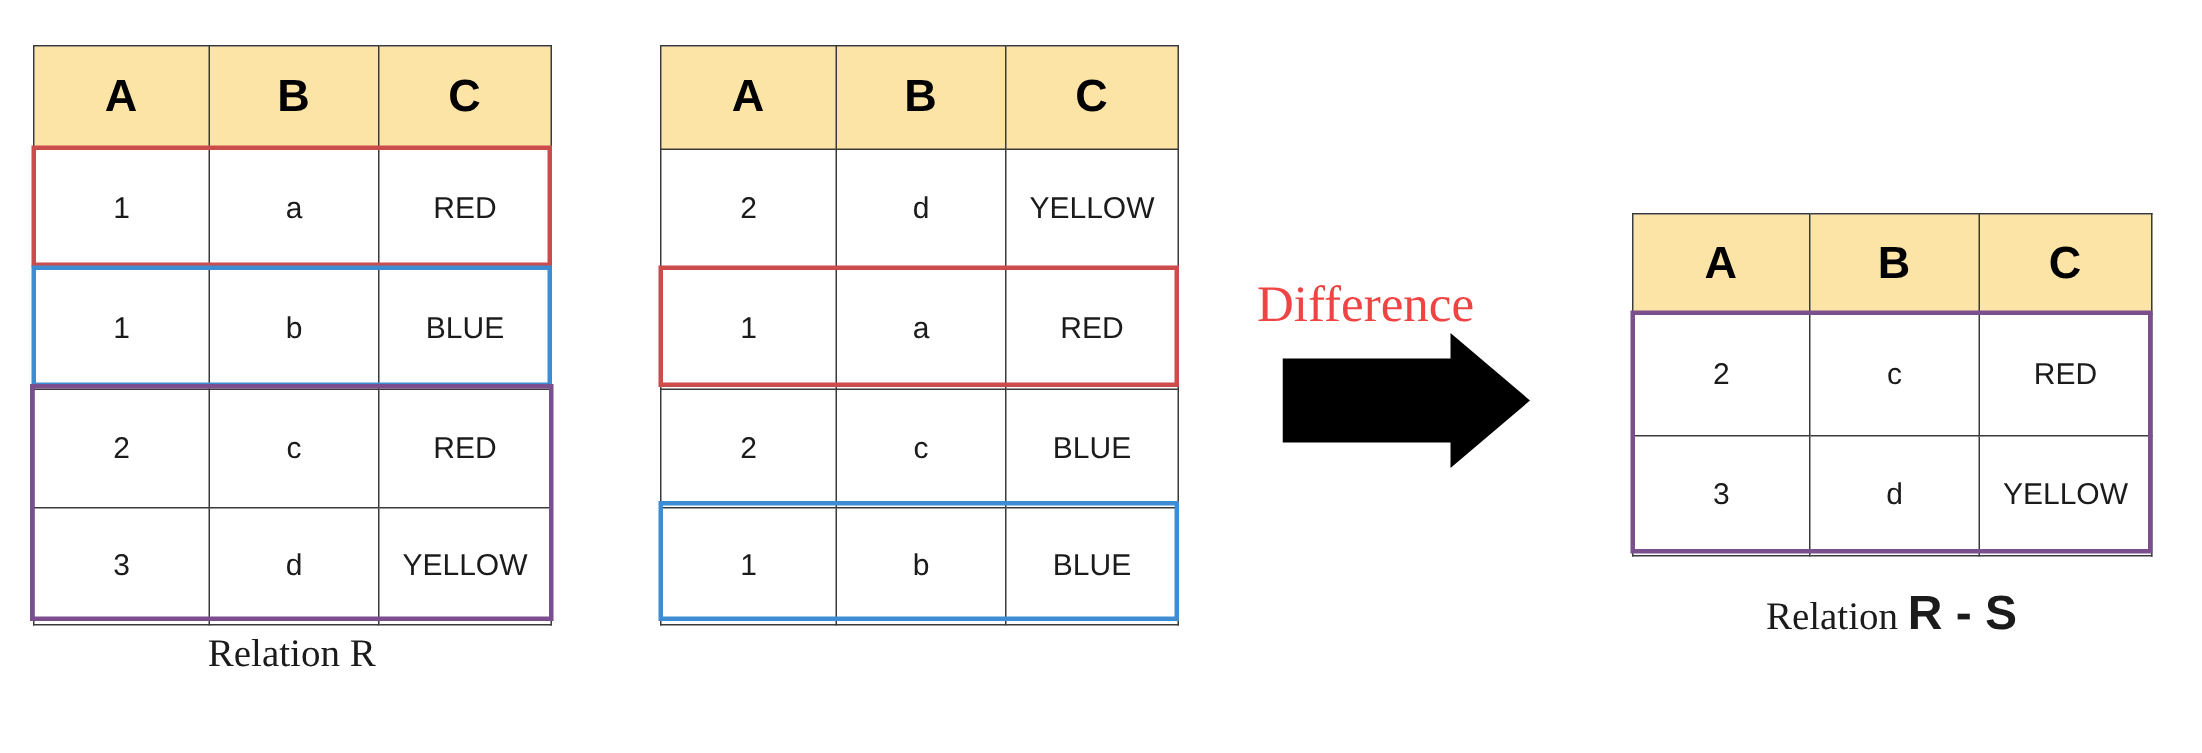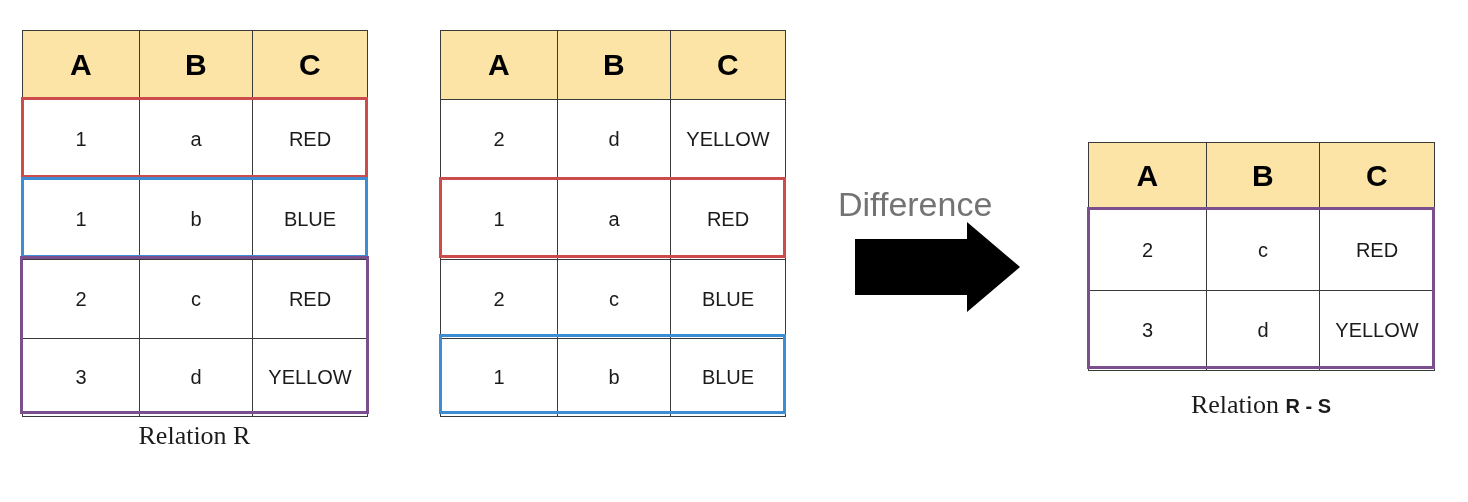--- a/index.html
+++ b/index.html
@@ -57,36 +57,36 @@
   .rel-caption {
     text-align: center;
     font-family: "Liberation Serif", serif;
     font-size: 26px;
     color: #1b1b1b;
     white-space: nowrap;
   }
   .rel-caption .sans-part {
     font-family: "Liberation Sans", sans-serif;
     font-weight: bold;
-    font-size: 20px;
+    font-size: 32px;
   }
 
   
   .hl {
     position: absolute;
     box-sizing: border-box;
     pointer-events: none;
   }
 
   
   .diff-label {
     position: absolute;
-    font-family: Liberation Sans, sans-serif;
+    font-family: Liberation Serif, serif;
     font-size: 34px;
-    color: #737373;
+    color: #ef4444;
     white-space: nowrap;
   }
   .arrow-wrap {
     position: absolute;
   }
 </style>
 </head>
 <body>
 
 <div class="figure">

